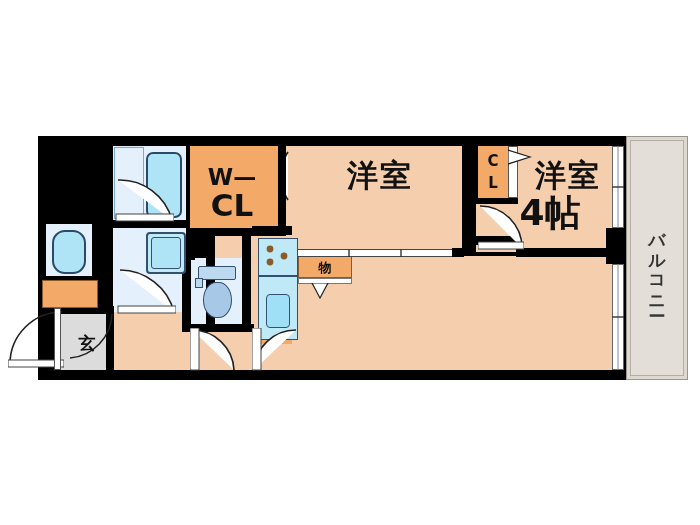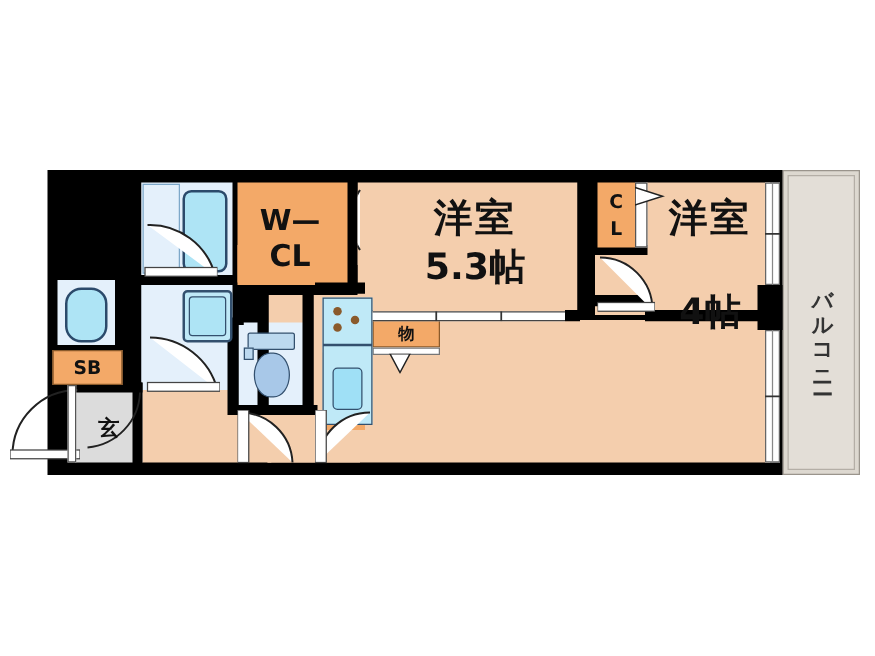--- a/index.html
+++ b/index.html
@@ -81,33 +81,32 @@
   <div class="abs wall" style="left:470px;top:196px;width:48px;height:8px;"></div>
 
   <div class="abs wall" style="left:516px;top:248px;width:102px;height:9px;"></div>
   <div class="abs wall" style="left:470px;top:236px;width:48px;height:9px;"></div>
 
   <div class="abs wall" style="left:606px;top:228px;width:20px;height:36px;"></div>
 
   <div class="abs" style="left:190px;top:146px;width:88px;height:80px;background:#f3a968;"></div>
   <div class="abs" style="left:190px;top:196px;width:62px;height:32px;background:#f3a968;"></div>
   <div class="abs lbl ctr" style="left:194px;top:164px;width:76px;height:26px;font-size:23px;">W—</div>
-  <div class="abs lbl ctr" style="left:194px;top:192px;width:76px;height:26px;font-size:24px;">CL</div>
+  <div class="abs lbl ctr" style="left:194px;top:192px;width:76px;height:26px;font-size:31px;">CL</div>
 
   <div class="abs" style="left:478px;top:146px;width:30px;height:52px;background:#f3a968;"></div>
   <div class="abs lbl ctr" style="left:478px;top:150px;width:30px;height:22px;font-size:15px;">C</div>
   <div class="abs lbl ctr" style="left:478px;top:172px;width:30px;height:22px;font-size:15px;">L</div>
 
   <div class="abs white thin" style="left:508px;top:146px;width:10px;height:52px;background:#fff;"></div>
   <svg class="abs" style="left:508px;top:148px;width:24px;height:18px;" viewBox="0 0 24 18">
     <polygon points="0,2 22,9 0,16" fill="#ffffff" stroke="#222" stroke-width="1.2"></polygon>
   </svg>
 
   <div class="abs" style="left:42px;top:280px;width:56px;height:28px;background:#f3a968;border:1px solid #8a5a2b;"></div>
-  <div class="abs lbl ctr" style="left:42px;top:280px;width:56px;height:28px;font-size:15px;">SB</div>
 
   <div class="abs" style="left:298px;top:256px;width:54px;height:22px;background:#f3a968;border:1px solid #8a5a2b;"></div>
   <div class="abs lbl cjk ctr" style="left:298px;top:256px;width:54px;height:22px;font-size:13px;">物</div>
   <div class="abs white" style="left:298px;top:278px;width:54px;height:6px;background:#fff;border:1px solid #777;"></div>
   <svg class="abs" style="left:310px;top:283px;width:20px;height:16px;" viewBox="0 0 20 16">
     <polygon points="2,0 18,0 10,15" fill="#ffffff" stroke="#222" stroke-width="1.2"></polygon>
   </svg>
 
   <div class="abs" style="left:146px;top:152px;width:36px;height:66px;background:#aee4f5;border:2px solid #2b4a6b;border-radius:7px;"></div>
   <div class="abs wetlite" style="left:114px;top:147px;width:30px;height:72px;background:#e4f0fb;border:1px solid #7ea8c9;"></div>
@@ -184,19 +183,18 @@
     <line x1="6" y1="0" x2="6" y2="82" stroke="#888" stroke-width="1"></line>
     <line x1="0" y1="41" x2="12" y2="41" stroke="#333" stroke-width="1.4"></line>
   </svg>
   <div class="abs" style="left:612px;top:264px;width:12px;height:106px;background:#ffffff;border:1px solid #666;"></div>
   <svg class="abs" style="left:612px;top:264px;width:12px;height:106px;" viewBox="0 0 12 106">
     <line x1="6" y1="0" x2="6" y2="106" stroke="#888" stroke-width="1"></line>
     <line x1="0" y1="53" x2="12" y2="53" stroke="#333" stroke-width="1.4"></line>
   </svg>
 
   <div class="abs lbl cjk ctr" style="left:320px;top:158px;width:120px;height:34px;font-size:31px;letter-spacing:2px;">洋室</div>
-  <div class="abs lbl cjk ctr" style="left:318px;top:196px;width:124px;height:34px;font-size:29px;">5.3帖</div>
 
   <div class="abs lbl cjk ctr" style="left:522px;top:158px;width:92px;height:34px;font-size:31px;letter-spacing:2px;">洋室</div>
-  <div class="abs lbl cjk ctr" style="left:522px;top:196px;width:92px;height:34px;font-size:29px;margin-top:36px;">4帖</div>
+  <div class="abs lbl cjk ctr" style="left:504px;top:196px;width:92px;height:34px;font-size:36px;">4帖</div>
 
 
 </div>
 
 </body></html>

